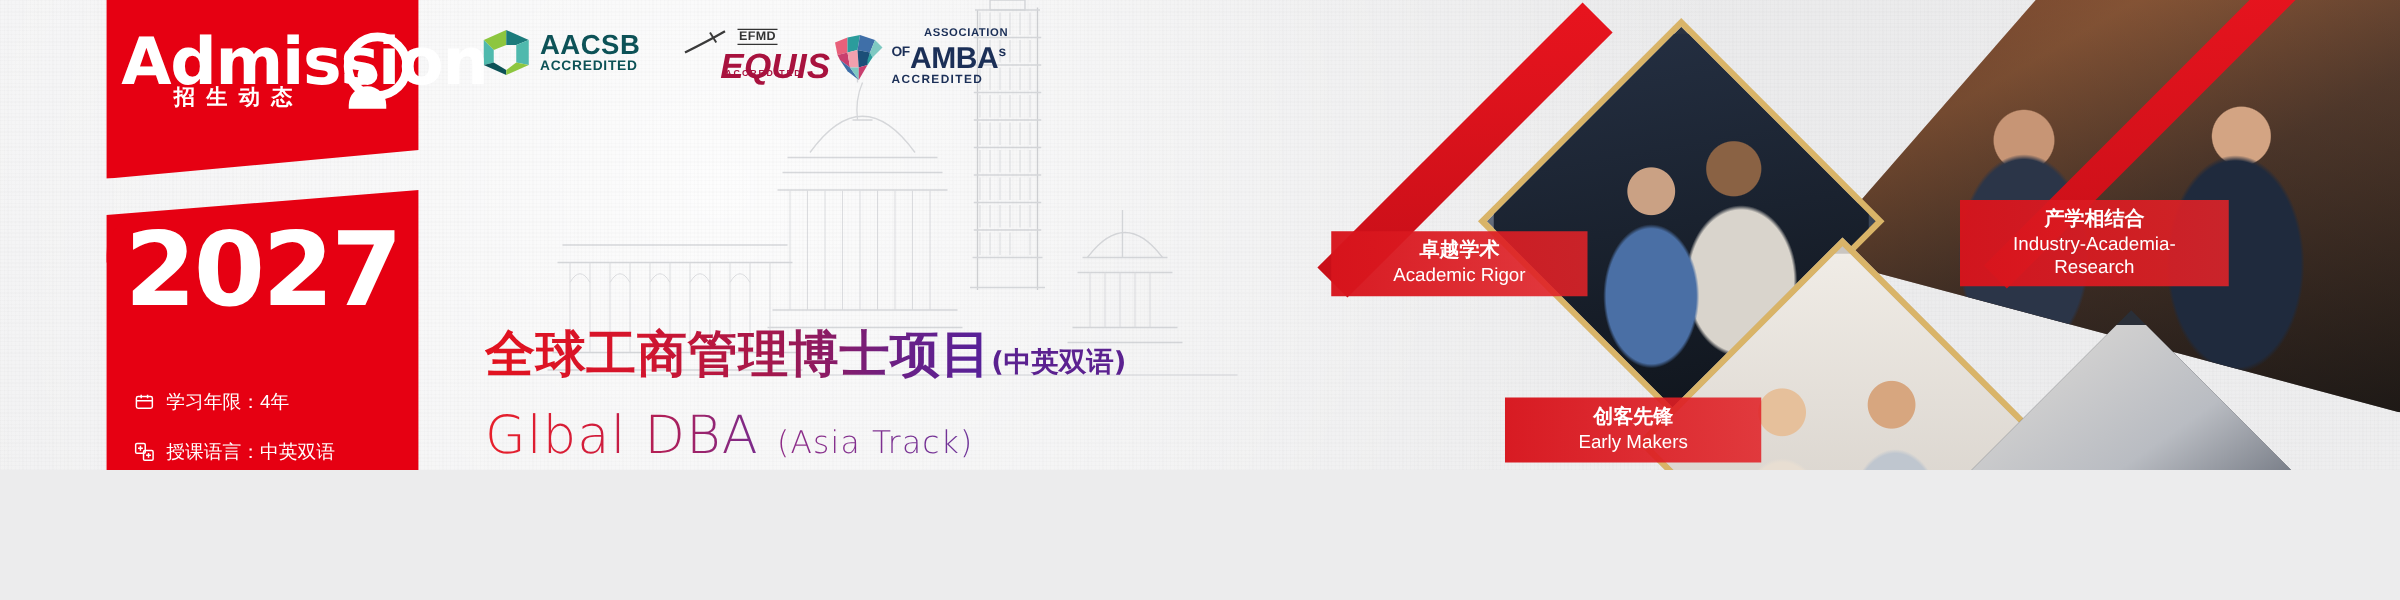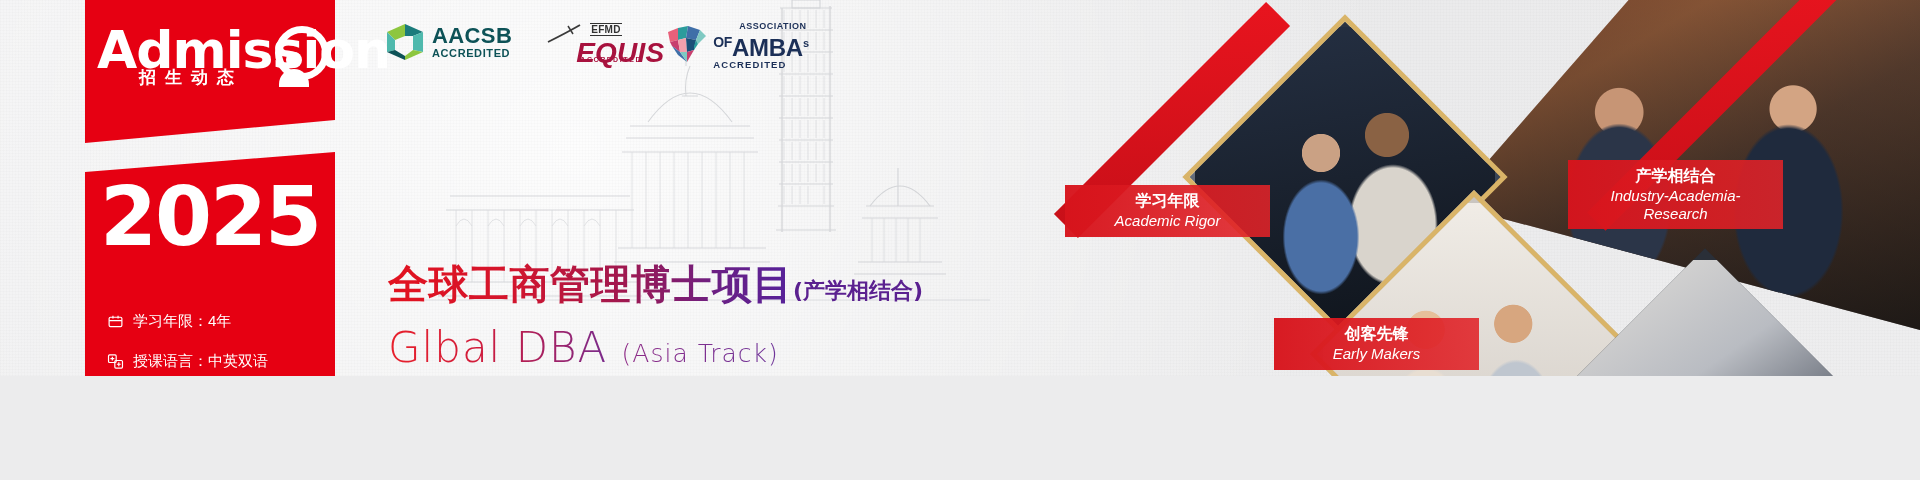--- a/index.html
+++ b/index.html
@@ -126,30 +126,30 @@
   }
   .equis-name{
     position:absolute; left:30px; top:15px;
     font-size:28px; font-weight:bold; font-style:italic;
     color:#a8123e; letter-spacing:.2px;
   }
   .equis-sub{
     position:absolute; left:34px; top:34px;
     font-size:7px; font-weight:bold; color:#a8123e; letter-spacing:1.6px;
   }
-  .logo-amba { display:flex; gap:5px; }
+  .logo-amba { display:flex; align-items:center; gap:5px; }
   .amba-mark { width:42px; height:42px; }
   .amba-txt { line-height:1; position:relative; }
   .amba-assoc {
     font-size:9px; font-weight:bold; color:#1b2f57; letter-spacing:.5px;
   }
   .amba-main {
     font-size:24px; font-weight:bold; color:#1b2f57; letter-spacing:-.3px; line-height:22px;
   }
-  .amba-of { font-size:14px; vertical-align:super; }
+  .amba-of { font-size:11px; vertical-align:super; }
   .amba-s { font-size:11px; vertical-align:super; }
   .amba-sub {
     font-size:9.5px; font-weight:bold; color:#1b2f57; letter-spacing:1.1px; margin-top:1px;
   }
 
   
   .lineart { position:absolute; left:330px; top:0; width:730px; height:420px; z-index:1; opacity:.55; }
 
   
   .headlines { position:absolute; left:388px; top:252px; z-index:4; }
@@ -256,24 +256,24 @@
 
   .ribbon {
     position:absolute;
     background:linear-gradient(90deg, rgba(215,20,28,.97), rgba(225,35,40,.88));
     color:#fff; text-align:center;
     line-height:1.18;
     padding:7px 14px;
     z-index:9;
   }
   .ribbon .cn { font-size:16px; font-weight:bold; display:block; }
-  .ribbon .en { font-size:15px; display:block; margin-top:1px;font-style:italic; }
+  .ribbon .en { font-size:15px; display:block; margin-top:1px; }
   #ribbon-academic { left:1065px; top:185px; width:205px; }
   #ribbon-industry { left:1568px; top:160px; width:215px; }
-  #ribbon-makers   { left:1274px; top:318px; width:205px; }
+  #ribbon-makers   { left:1204px; top:318px; width:205px; }
 
   .red-stripe{
     position:absolute; z-index:8;
     background:linear-gradient(135deg,#e8141e,#c60f18);
   }
   #stripe-a{ left:1155px; top:-30px; width:34px; height:300px; transform:rotate(45deg); }
   #stripe-b{ left:1700px; top:-60px; width:26px; height:330px; transform:rotate(45deg); }
 </style>
 </head>
 <body>
@@ -341,21 +341,21 @@
     <div class="red-bottom"></div>
 
     <div class="admission-logo">
       <div class="adm-word">Admission</div>
       <div class="adm-cn">招生动态</div>
       <div class="adm-circle">
         <div class="adm-person"></div>
       </div>
     </div>
 
-    <div class="year">2025</div>
+    <div class="year">2027</div>
 
     <div class="facts">
       <div class="fact">
         <span class="fact-ico">
           <svg viewBox="0 0 20 20" width="17" height="17" fill="none" stroke="#fff" stroke-width="1.4">
             <rect x="2.5" y="5" width="15" height="11" rx="1.6"></rect>
             <path d="M2.5 9h15M7 3.2v3.4M13 3.2v3.4"></path>
           </svg>
         </span>
         <span>学习年限：4年</span>
@@ -424,21 +424,21 @@
         <span class="amba-main" style="display:block">
           <span class="amba-of">OF</span><span>AMBA</span><span class="amba-s">s</span>
         </span>
         <span class="amba-sub" style="display:block">ACCREDITED</span>
       </span>
     </div>
   </div>
 
   <div class="headlines">
     <div class="h-line2">
-      <span class="cjk">全球工商管理博士项目</span><span class="paren">(产学相结合)</span>
+      <span class="cjk">全球工商管理博士项目</span><span class="paren">(中英双语)</span>
     </div>
     <div class="h-line3">
       <span class="en">Glbal DBA</span>
       <span class="track">(Asia Track)</span>
     </div>
   </div>
 
   <div class="collage">
     <div class="photo-big">
       <div class="ppl"></div>
@@ -451,21 +451,21 @@
     </div>
     <div class="photo-tiny">
       <div class="inner"></div>
     </div>
   </div>
 
   <div class="red-stripe" id="stripe-a"></div>
   <div class="red-stripe" id="stripe-b"></div>
 
   <div class="ribbon" id="ribbon-academic">
-    <span class="cn">学习年限</span>
+    <span class="cn">卓越学术</span>
     <span class="en">Academic Rigor</span>
   </div>
   <div class="ribbon" id="ribbon-industry">
     <span class="cn">产学相结合</span>
     <span class="en">Industry-Academia-Research</span>
   </div>
   <div class="ribbon" id="ribbon-makers">
     <span class="cn">创客先锋</span>
     <span class="en">Early Makers</span>
   </div>

